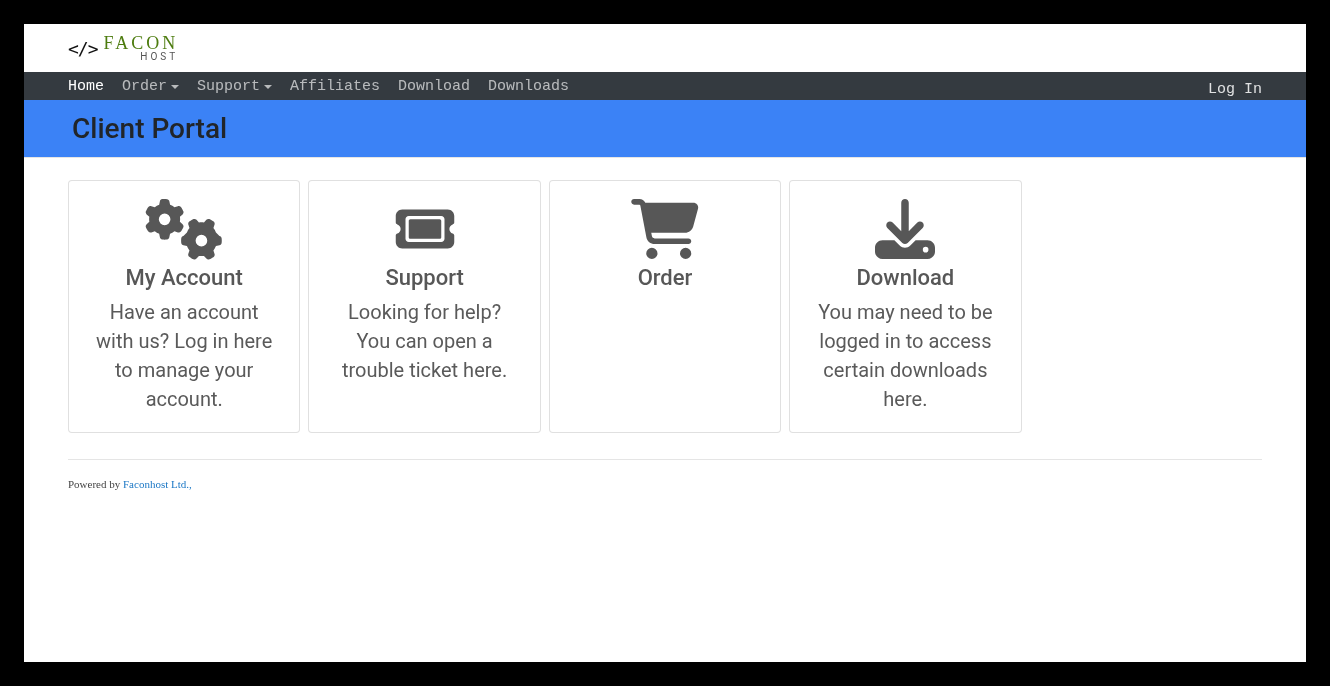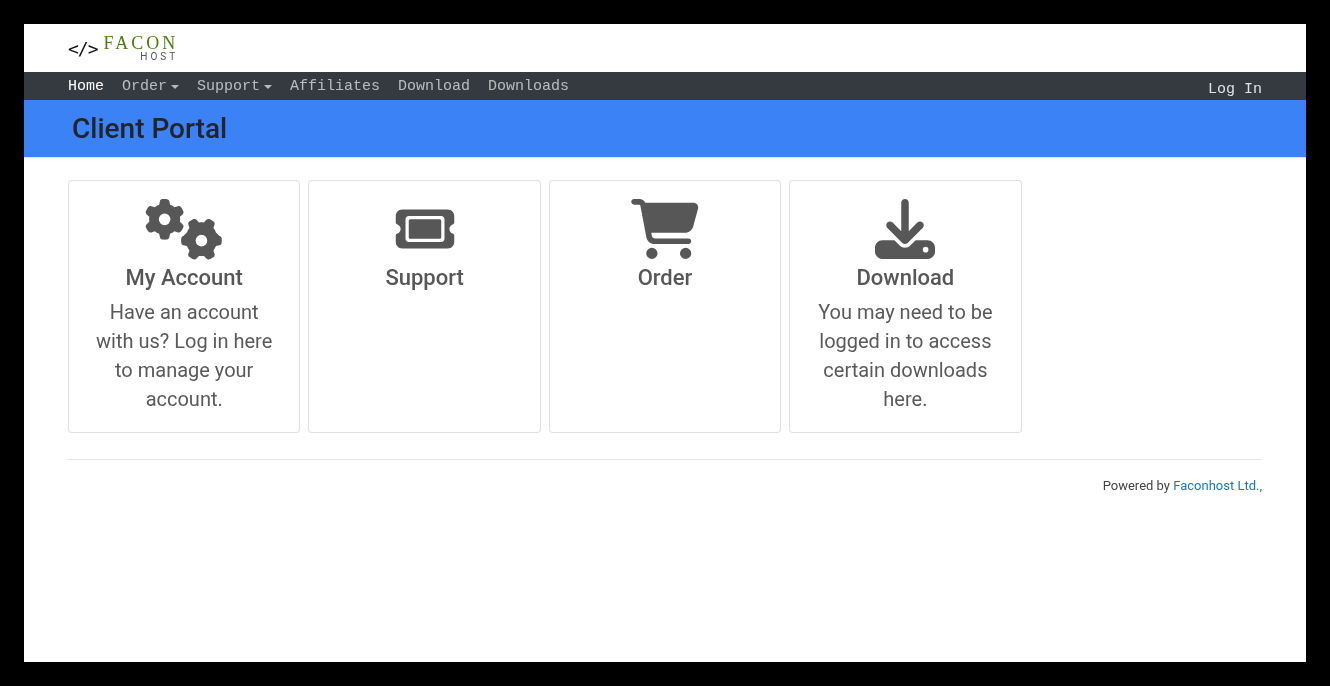--- a/index.html
+++ b/index.html
@@ -139,23 +139,24 @@
 }
 .footer-area {
   padding: 4px 44px 24px;
 }
 .footer-rule {
   border: 0;
   border-top: 1px solid #e5e5e5;
   margin-bottom: 18px;
 }
 .footer-text {
-  text-align: right;
-  font-size: 13px;
+  text-align: left;
+  font-size: 11px;
   color: #444;
+  font-family: Liberation Serif, serif;
 }
 .footer-text a {
   color: #1b77c5;
   text-decoration: none;
 }
 </style>
 </head>
 <body>
 
 <div class="viewport">
@@ -216,20 +217,21 @@
       <div class="card-desc">Have an account with us? Log in here to manage your account.</div>
     </div>
 
     <div class="card">
       <div class="card-icon">
         <svg width="68" height="52" viewBox="0 0 576 512">
             <path d="M64 64C28.7 64 0 92.7 0 128v64c0 8.8 7.4 15.7 15.7 18.6C34.5 217.1 48 235 48 256s-13.5 38.9-32.3 45.4C7.4 304.3 0 311.2 0 320v64c0 35.3 28.7 64 64 64H512c35.3 0 64-28.7 64-64V320c0-8.8-7.4-15.7-15.7-18.6C541.5 294.9 528 277 528 256s13.5-38.9 32.3-45.4c8.3-2.9 15.7-9.8 15.7-18.6V128c0-35.3-28.7-64-64-64H64zm64 112l0 160c0 8.8 7.2 16 16 16H432c8.8 0 16-7.2 16-16V176c0-8.8-7.2-16-16-16H144c-8.8 0-16 7.2-16 16zM96 160c0-17.7 14.3-32 32-32H448c17.7 0 32 14.3 32 32V352c0 17.7-14.3 32-32 32H128c-17.7 0-32-14.3-32-32V160z"></path>
           </svg>
       </div>
       <div class="card-title">Support</div>
+      <div class="card-desc">Looking for help? You can open a trouble ticket here.</div>
     </div>
 
 
     <div class="card">
       <div class="card-icon">
         <svg width="68" height="60" viewBox="0 0 576 512">
             <path d="M0 24C0 10.7 10.7 0 24 0H69.5c22 0 41.5 12.8 50.6 32h411c26.3 0 45.5 25 38.6 50.4l-41 152.3c-8.5 31.4-37 53.3-69.5 53.3H170.7l5.4 28.5c2.2 11.3 12.1 19.5 23.6 19.5H488c13.3 0 24 10.7 24 24s-10.7 24-24 24H199.7c-34.6 0-64.3-24.6-70.7-58.5L77.4 54.5c-.7-3.8-4-6.5-7.9-6.5H24C10.7 48 0 37.3 0 24zM128 464a48 48 0 1 1 96 0 48 48 0 1 1 -96 0zm336-48a48 48 0 1 1 0 96 48 48 0 1 1 0-96z"></path>
           </svg>
       </div>
       <div class="card-title">Order</div>

